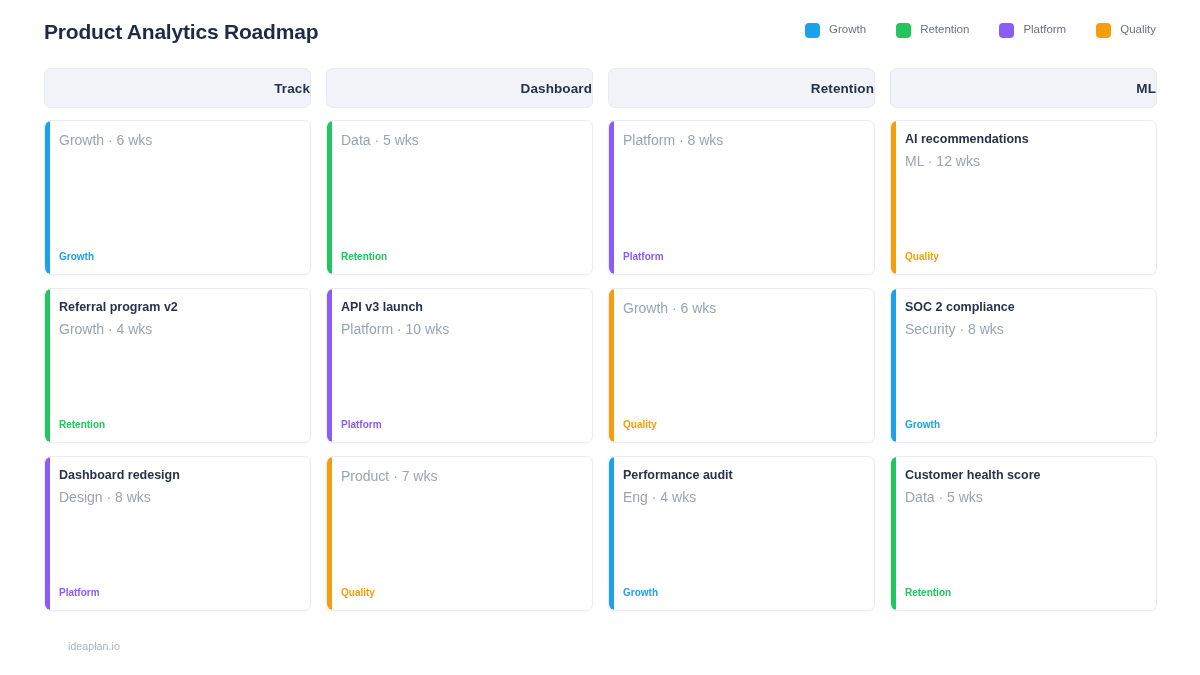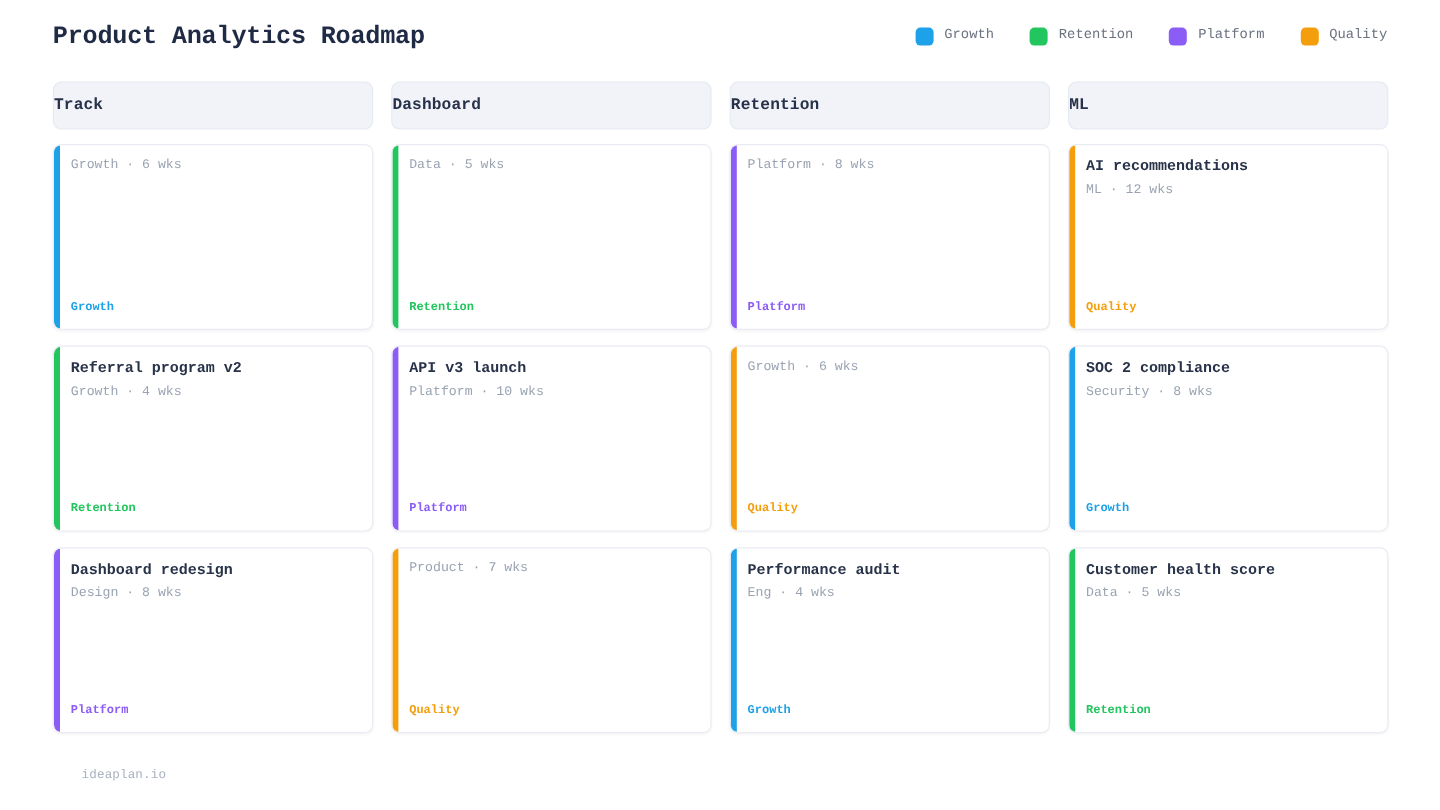--- a/index.html
+++ b/index.html
@@ -8,21 +8,20 @@
     width: 1200px; height: 675px;
     background: #ffffff;
     font-family: "Liberation Sans", sans-serif;
     -webkit-font-smoothing: antialiased;
   }
   .page {
     position: relative;
     width: 1200px; height: 675px;
     background: #ffffff;
     overflow: hidden;
-    font-family: Liberation Mono, monospace;
   }
 
   
   .topbar {
     position: absolute;
     left: 44px; top: 0px;
     width: 1112px; height: 60px;
     display: flex;
     align-items: center;
     justify-content: space-between;
@@ -72,21 +71,21 @@
     display: flex;
     flex-direction: column;
   }
   .col-header {
     height: 40px;
     background: #f1f3f8;
     border: 1px solid #e6eaf2;
     border-radius: 7px;
     display: flex;
     align-items: center;
-    justify-content: flex-start;
+    justify-content: flex-end;
     margin-bottom: 12px;
   }
   .col-header-label {
     font-size: 13.5px;
     font-weight: bold;
     color: #27324a;
     letter-spacing: 0.1px;
   }
 
   .card {
@@ -109,21 +108,21 @@
     border-radius: 7px 0 0 7px;
   }
   .card-title {
     font-size: 12.5px;
     font-weight: bold;
     color: #28334a;
     line-height: 1.2;
     margin: 0 0 6px 0;
   }
   .card-meta {
-    font-size: 11px;
+    font-size: 14px;
     color: #9aa3b2;
     line-height: 1.2;
     margin: 0;
   }
   .card-spacer { flex: 1 1 auto; }
   .card-tag {
     font-size: 10px;
     font-weight: bold;
     line-height: 1;
     margin: 0;

